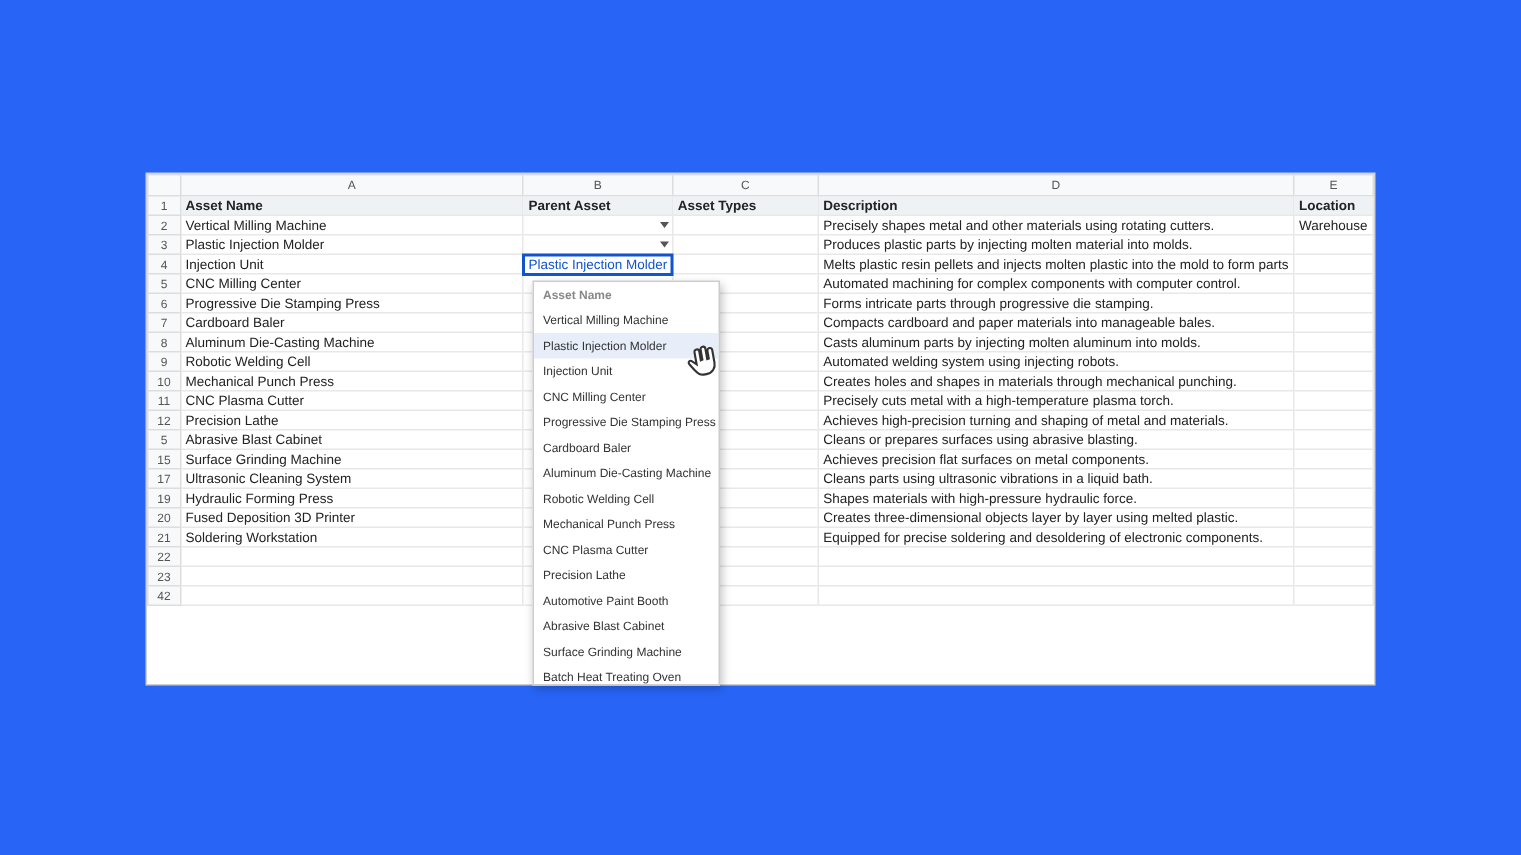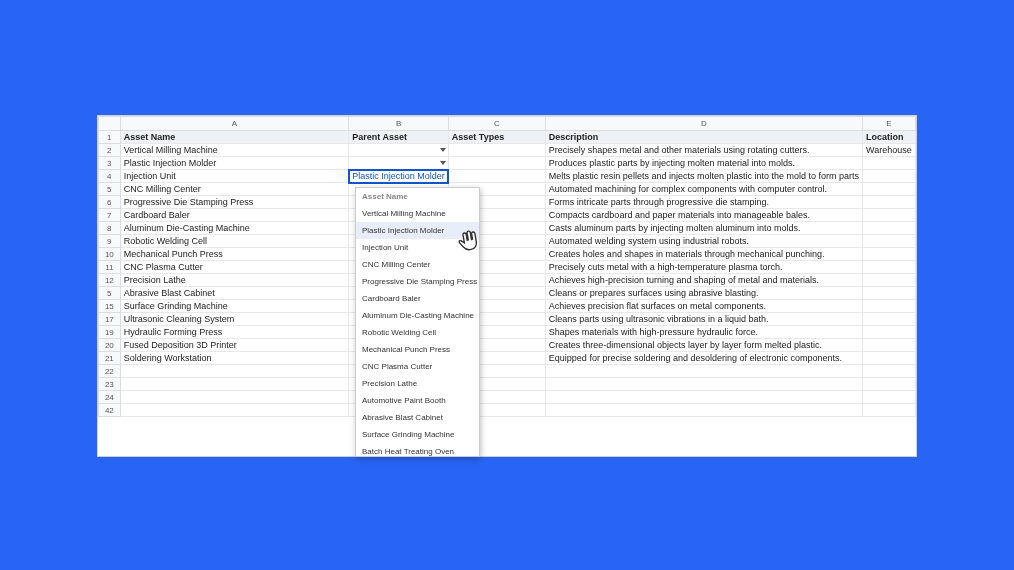--- a/index.html
+++ b/index.html
@@ -205,21 +205,21 @@
           <td class="cell dropdown-cell"></td>
           <td class="cell"></td>
           <td class="cell">Casts aluminum parts by injecting molten aluminum into molds.</td>
           <td class="cell"></td>
         </tr>
         <tr>
           <td class="rowhead">9</td>
           <td class="cell">Robotic Welding Cell</td>
           <td class="cell dropdown-cell"></td>
           <td class="cell"></td>
-          <td class="cell">Automated welding system using industrial robots.</td>
+          <td class="cell">Automated welding system using injecting robots.</td>
           <td class="cell"></td>
         </tr>
         <tr>
           <td class="rowhead">10</td>
           <td class="cell">Mechanical Punch Press</td>
           <td class="cell dropdown-cell"></td>
           <td class="cell"></td>
           <td class="cell">Creates holes and shapes in materials through mechanical punching.</td>
           <td class="cell"></td>
         </tr>
@@ -269,49 +269,41 @@
           <td class="cell dropdown-cell"></td>
           <td class="cell"></td>
           <td class="cell">Shapes materials with high-pressure hydraulic force.</td>
           <td class="cell"></td>
         </tr>
         <tr>
           <td class="rowhead">20</td>
           <td class="cell">Fused Deposition 3D Printer</td>
           <td class="cell dropdown-cell"></td>
           <td class="cell"></td>
-          <td class="cell">Creates three-dimensional objects layer by layer form melted plastic.</td>
+          <td class="cell">Creates three-dimensional objects layer by layer using melted plastic.</td>
           <td class="cell"></td>
         </tr>
         <tr>
           <td class="rowhead">21</td>
           <td class="cell">Soldering Workstation</td>
           <td class="cell dropdown-cell"></td>
           <td class="cell"></td>
           <td class="cell">Equipped for precise soldering and desoldering of electronic components.</td>
           <td class="cell"></td>
         </tr>
         <tr>
           <td class="rowhead">22</td>
           <td class="cell"></td>
           <td class="cell dropdown-cell"></td>
           <td class="cell"></td>
           <td class="cell"></td>
           <td class="cell"></td>
         </tr>
         <tr>
           <td class="rowhead">23</td>
-          <td class="cell"></td>
-          <td class="cell dropdown-cell"></td>
-          <td class="cell"></td>
-          <td class="cell"></td>
-          <td class="cell"></td>
-        </tr>
-        <tr>
-          <td class="rowhead">24</td>
           <td class="cell"></td>
           <td class="cell dropdown-cell"></td>
           <td class="cell"></td>
           <td class="cell"></td>
           <td class="cell"></td>
         </tr>
         <tr>
           <td class="rowhead">42</td>
           <td class="cell"></td>
           <td class="cell dropdown-cell"></td>

